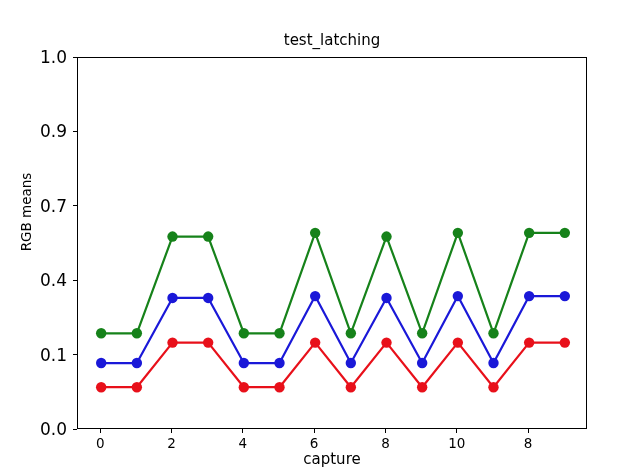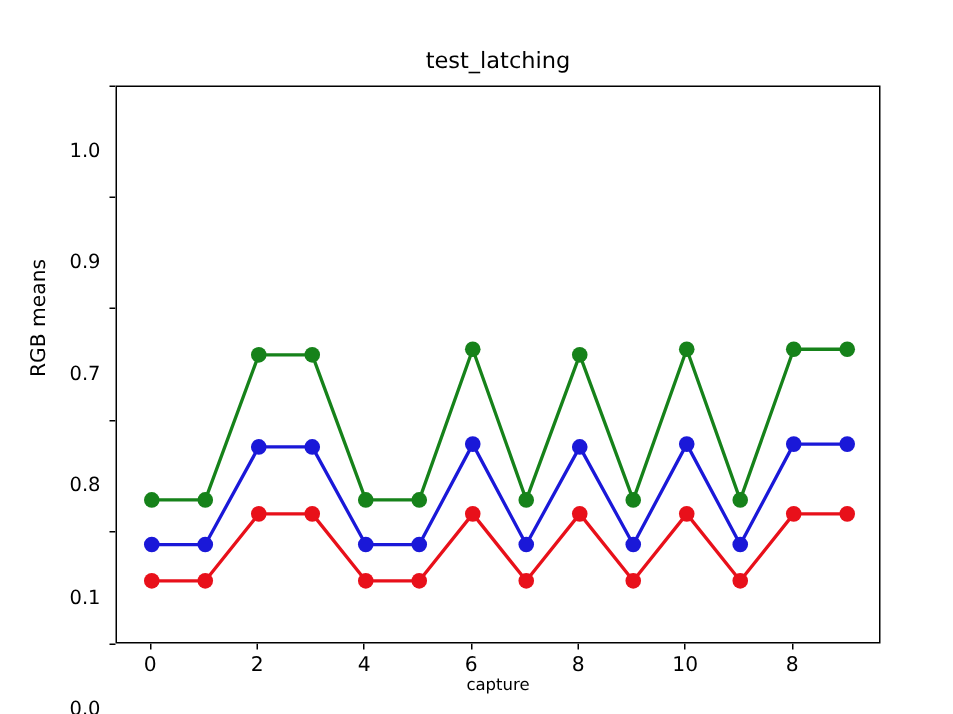--- a/index.html
+++ b/index.html
@@ -50,24 +50,23 @@
     top: 0;
     width: 510px;
     height: 372px;
     overflow: visible;
   }
   .ytick-label {
     position: absolute;
     right: 0;
     width: 60px;
     text-align: right;
-    font-size: 13px;
+    font-size: 17px;
     color: #000000;
     transform: translateY(-50%);
-    margin-top: 44px;
   }
   .ytick-mark {
     position: absolute;
     width: 4px;
     height: 1.1px;
     background: #000000;
   }
   .xtick-label {
     position: absolute;
     top: 6px;
@@ -114,38 +113,38 @@
     font-size: 13.5px;
     color: #000000;
     transform: rotate(-90deg);
   }
   #xlabel {
     position: absolute;
     left: 77px;
     top: 450px;
     width: 510px;
     text-align: center;
-    font-size: 11px;
+    font-size: 15px;
     color: #000000;
   }
 </style>
 </head>
 <body>
 
 <div id="figure">
 
   <div id="chart-title">test_latching</div>
 
   <div id="ylabel">RGB means</div>
   <div id="xlabel">capture</div>
 
   <div id="ytick-wrap">
       <div class="ytick-label" style="top: 372px; right: 10px;">0.0</div>
       <div class="ytick-label" style="top: 297.6px; right: 10px;">0.1</div>
-      <div class="ytick-label" style="top: 223.2px; right: 10px;">0.8</div>
+      <div class="ytick-label" style="top: 223.2px; right: 10px;">0.4</div>
       <div class="ytick-label" style="top: 148.8px; right: 10px;">0.7</div>
       <div class="ytick-label" style="top: 74.4px; right: 10px;">0.9</div>
       <div class="ytick-label" style="top: 0px; right: 10px;">1.0</div>
     </div>
   <div id="ytick-marks">
       <div class="ytick-mark" style="top: 371.5px; left: 0px;"></div>
       <div class="ytick-mark" style="top: 297.1px; left: 0px;"></div>
       <div class="ytick-mark" style="top: 222.7px; left: 0px;"></div>
       <div class="ytick-mark" style="top: 148.3px; left: 0px;"></div>
       <div class="ytick-mark" style="top: 73.9px; left: 0px;"></div>

